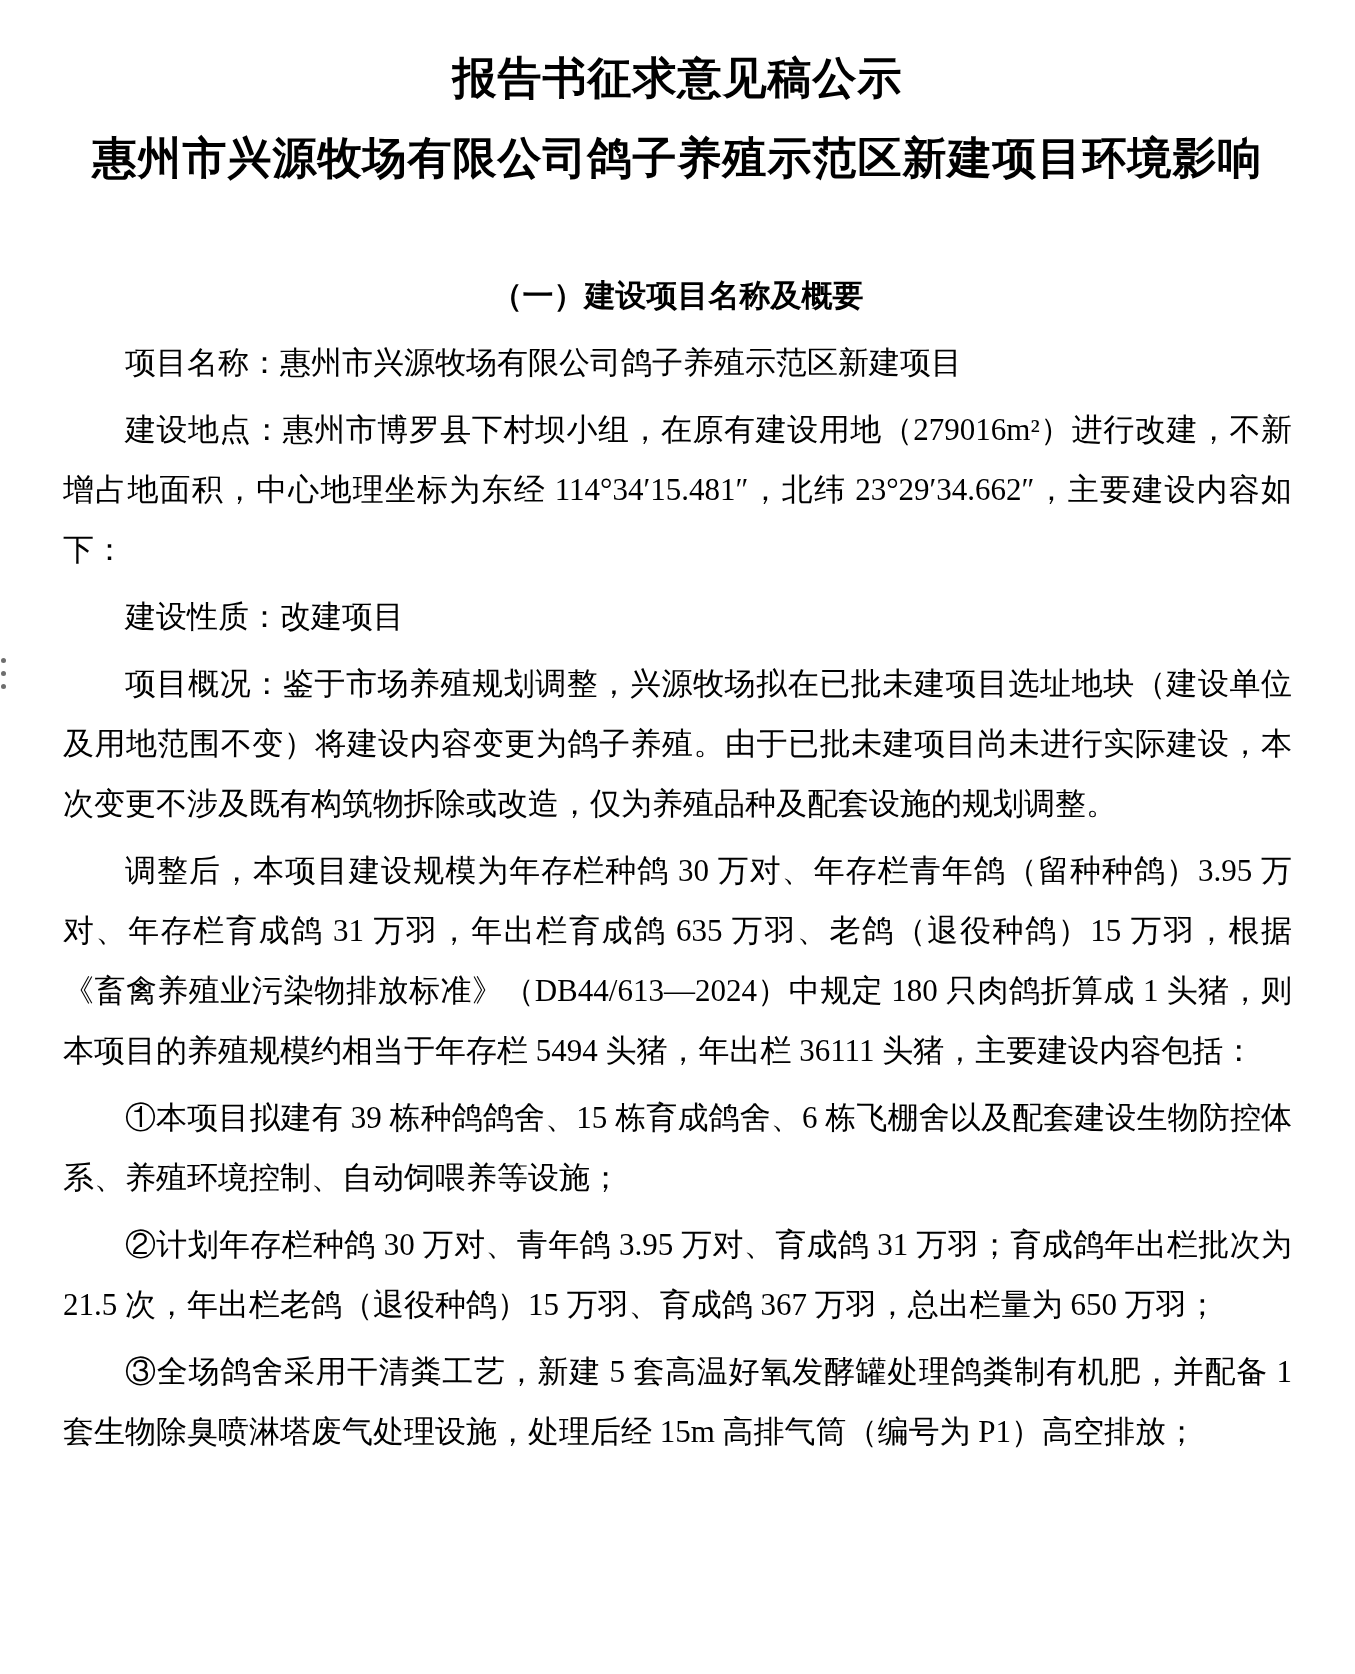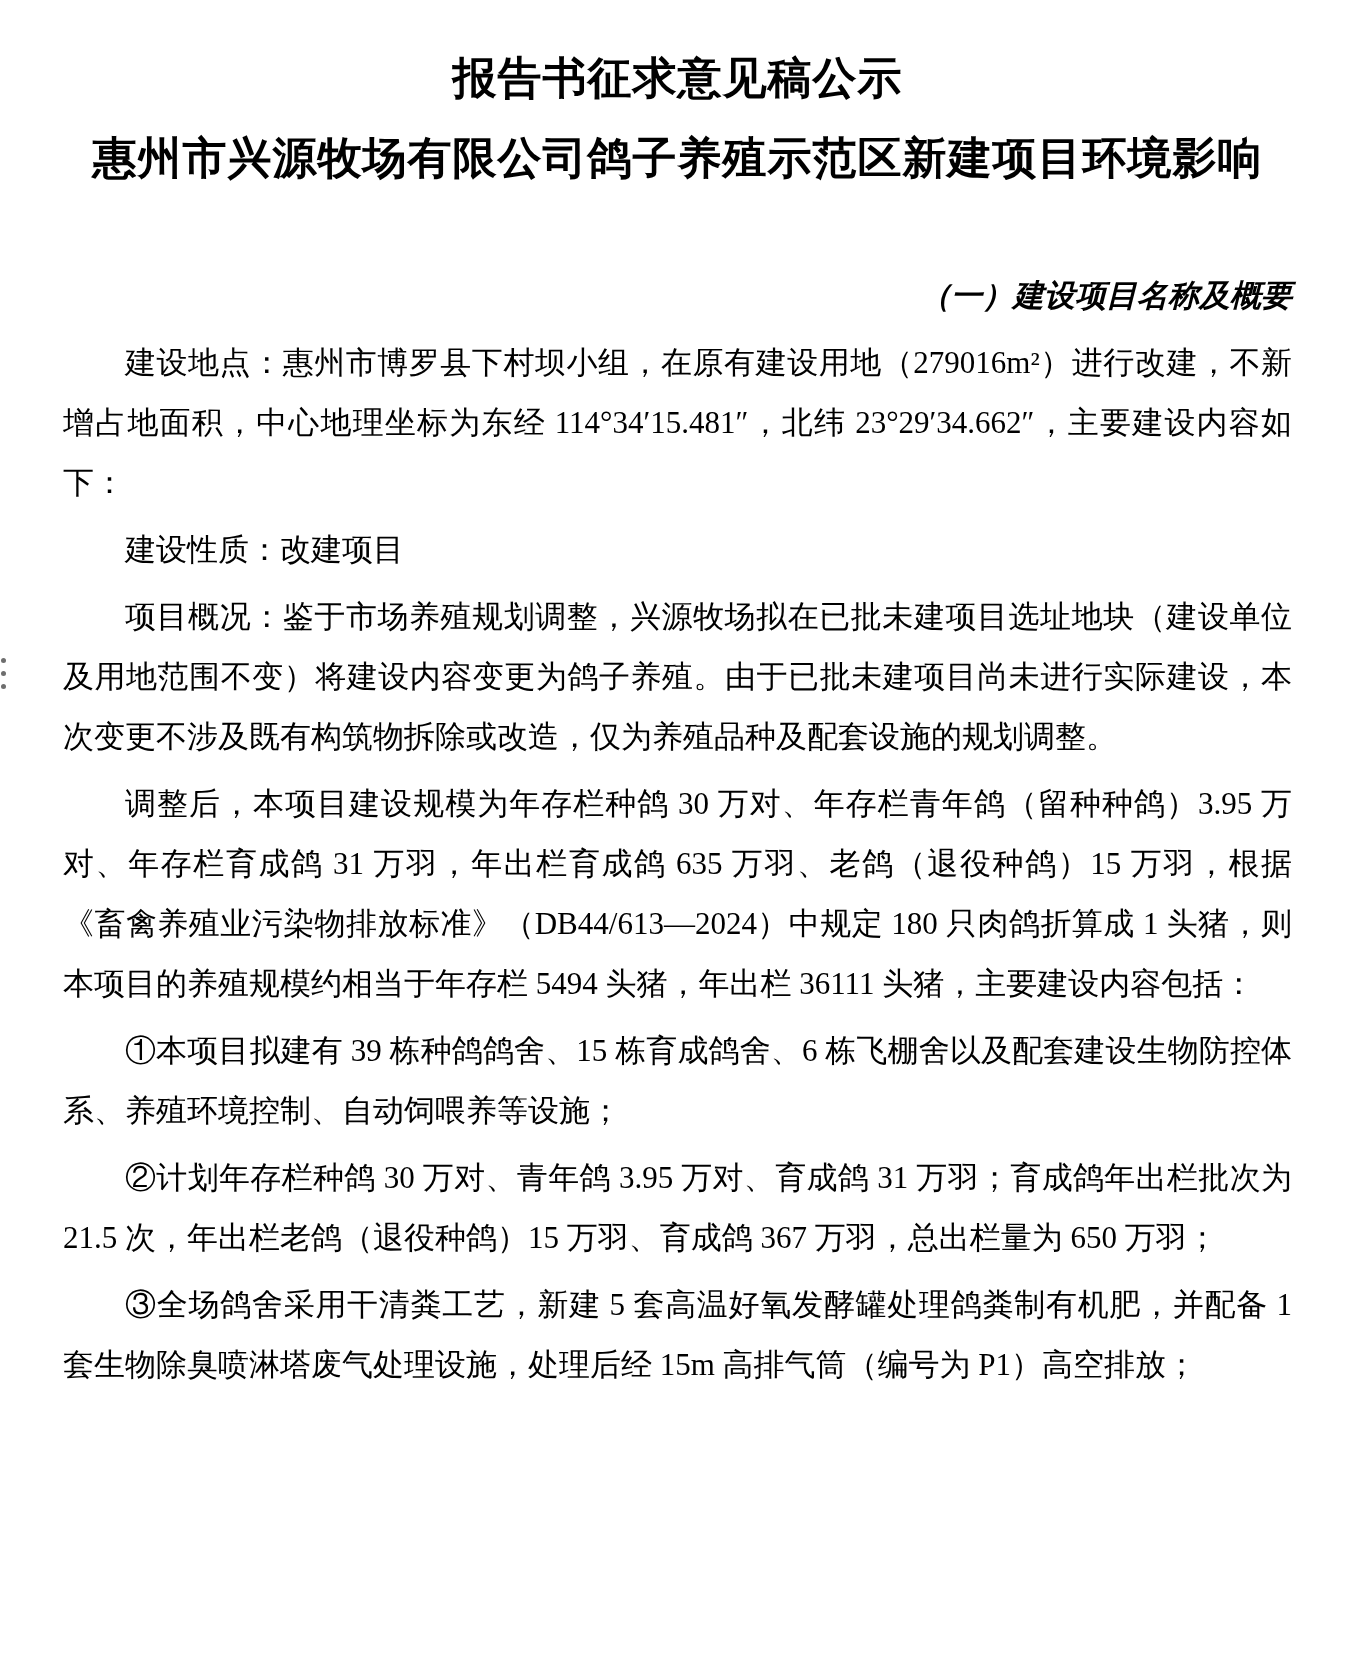--- a/index.html
+++ b/index.html
@@ -40,24 +40,23 @@
     text-indent: 62px;
     word-break: break-all;
   }
   .body-para.first {
     margin-top: 0;
   }
   .section-heading {
     font-size: 31px;
     line-height: 60px;
     font-weight: 700;
-    text-align: right;
+    text-align: center;
     text-indent: 0;
     margin: 5px 0 0 0;
-    font-style: italic;
   }
   .drag-dots {
     position: absolute;
     left: 1px;
     top: 658px;
     display: flex;
     flex-direction: column;
     gap: 8px;
     cursor: grab;
   }
@@ -80,20 +79,21 @@
 <div class="page">
 
   <h1 class="doc-title">
     <span class="tline">报告书征求意见稿公示</span>
     <span class="tline">惠州市兴源牧场有限公司鸽子养殖示范区新建项目环境影响</span>
   </h1>
 
 
   <h2 class="section-heading">（一）建设项目名称及概要</h2>
 
+  <p class="body-para">项目名称：惠州市兴源牧场有限公司鸽子养殖示范区新建项目</p>
 
 
   <p class="body-para">建设地点：惠州市博罗县下村坝小组，在原有建设用地（279016m²）进行改建，不新增占地面积，中心地理坐标为东经 114°34′15.481″，北纬 23°29′34.662″，主要建设内容如下：</p>
 
   <p class="body-para">建设性质：改建项目</p>
 
   <p class="body-para">项目概况：鉴于市场养殖规划调整，兴源牧场拟在已批未建项目选址地块（建设单位及用地范围不变）将建设内容变更为鸽子养殖。由于已批未建项目尚未进行实际建设，本次变更不涉及既有构筑物拆除或改造，仅为养殖品种及配套设施的规划调整。</p>
 
   <p class="body-para">调整后，本项目建设规模为年存栏种鸽 30 万对、年存栏青年鸽（留种种鸽）3.95 万对、年存栏育成鸽 31 万羽，年出栏育成鸽 635 万羽、老鸽（退役种鸽）15 万羽，根据《畜禽养殖业污染物排放标准》（DB44/613—2024）中规定 180 只肉鸽折算成 1 头猪，则本项目的养殖规模约相当于年存栏 5494 头猪，年出栏 36111 头猪，主要建设内容包括：</p>
 

